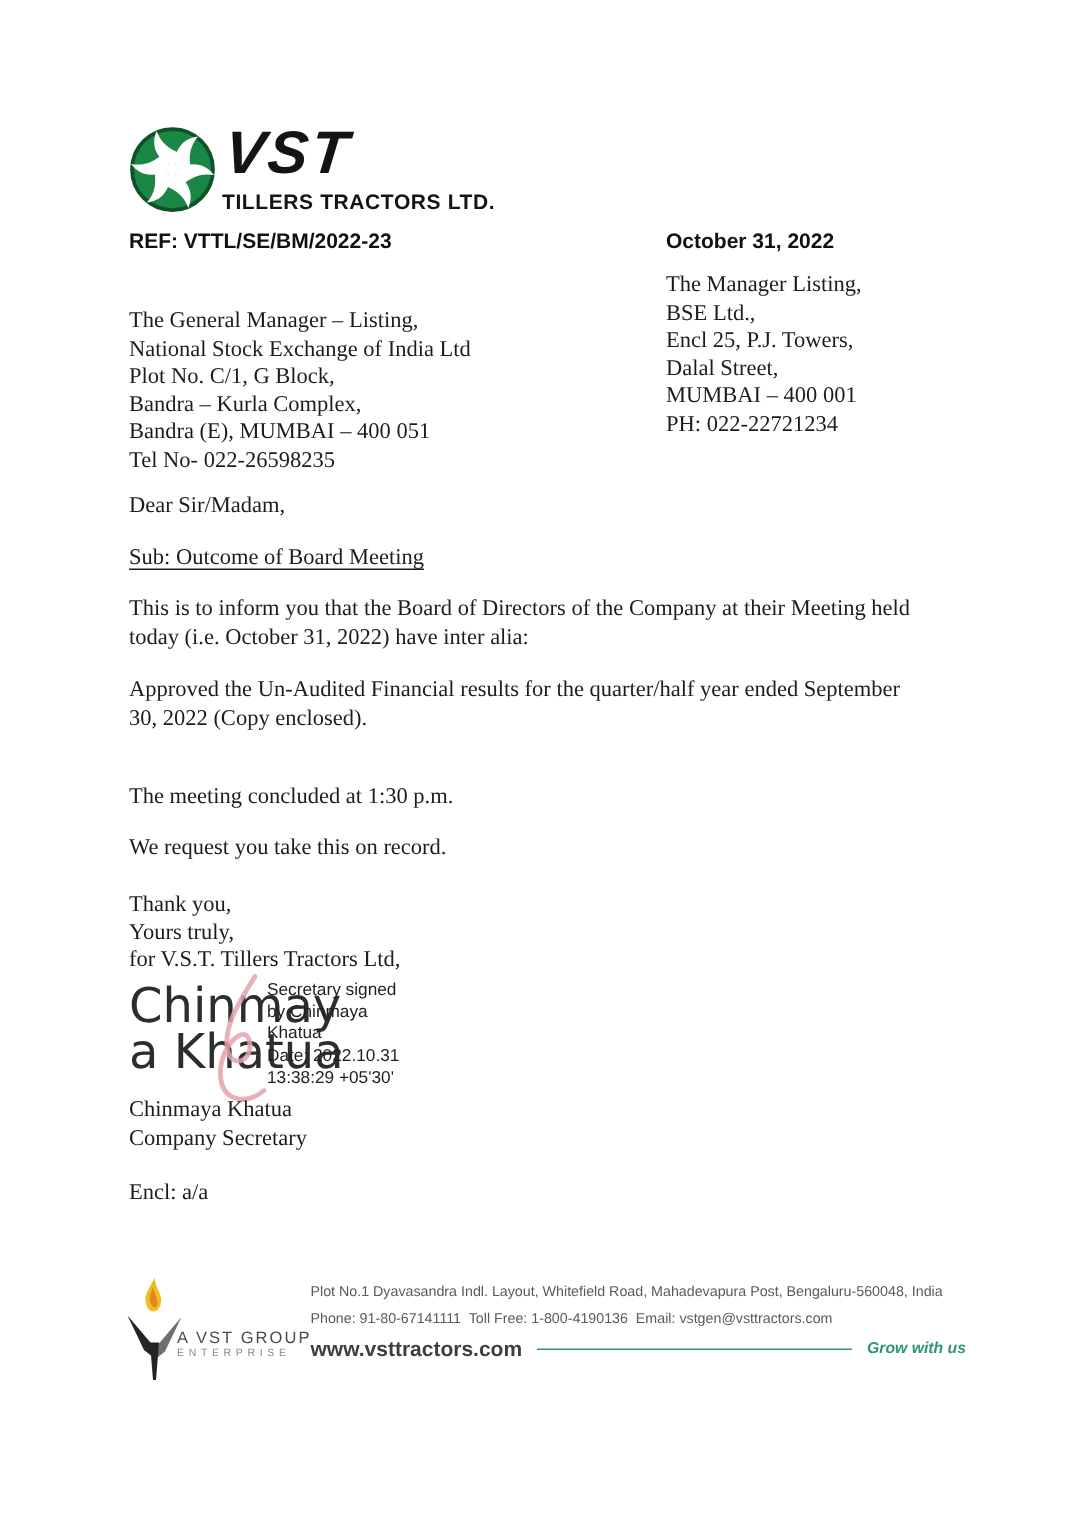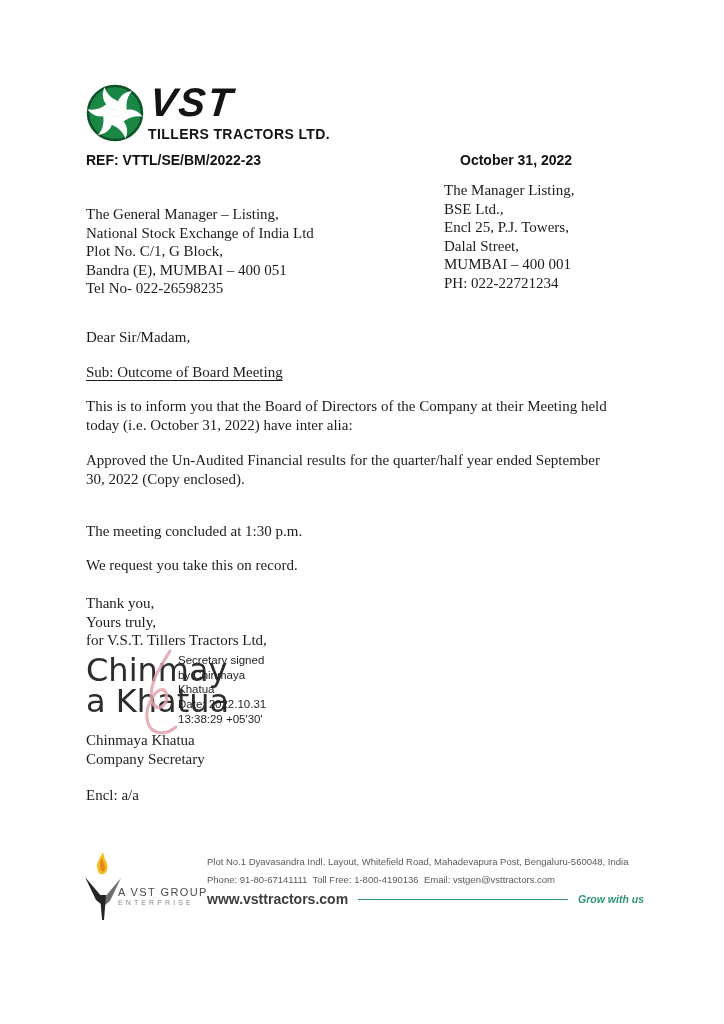--- a/index.html
+++ b/index.html
@@ -29,21 +29,21 @@
     font-weight:bold; font-size:14px; letter-spacing:0.4px;
     color:#141414; white-space:nowrap;
   }
   
   .boldsans {
     font-family:"Liberation Sans", sans-serif;
     font-weight:bold; font-size:14px; color:#111;
     white-space:nowrap;
   }
   .ref-line { position:absolute; left:86px; top:152px; }
-  .date-line { position:absolute; left:460px; top:152px; }
+  .date-line { position:absolute; left:444px; top:152px; }
   
   .addr { position:absolute; font-size:15px; line-height:18.5px; }
   .addr-left { left:86px; top:205px; }
   .addr-right { left:444px; top:181px; }
   .addr div { white-space:nowrap; }
   
   .bodyline { position:absolute; left:86px; font-size:15px; line-height:18.5px; white-space:nowrap; }
   .salutation { top:328px; }
   .subject { top:363px; text-decoration:underline; text-underline-offset:3px; }
   .p1a { top:397px; } .p1b { top:415.5px; }
@@ -108,20 +108,21 @@
     <div class="word-tag">TILLERS TRACTORS LTD.</div>
   </div>
 
   <div class="boldsans ref-line">REF: VTTL/SE/BM/2022-23</div>
   <div class="boldsans date-line">October 31, 2022</div>
 
   <div class="addr addr-left">
     <div>The General Manager – Listing,</div>
     <div>National Stock Exchange of India Ltd</div>
     <div>Plot No. C/1, G Block,</div>
+    <div>Bandra – Kurla Complex,</div>
     <div>Bandra (E), MUMBAI – 400 051</div>
     <div>Tel No- 022-26598235</div>
   </div>
   <div class="addr addr-right">
     <div>The Manager Listing,</div>
     <div>BSE Ltd.,</div>
     <div>Encl 25, P.J. Towers,</div>
     <div>Dalal Street,</div>
     <div>MUMBAI – 400 001</div>
     <div>PH: 022-22721234</div>

